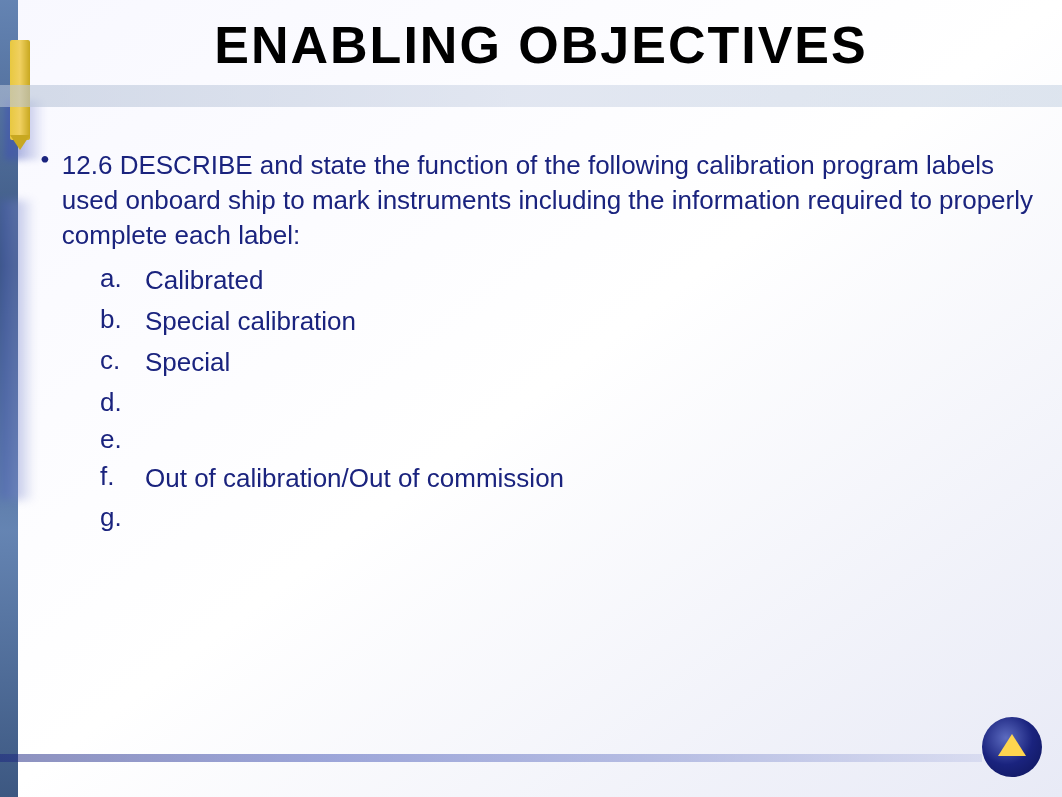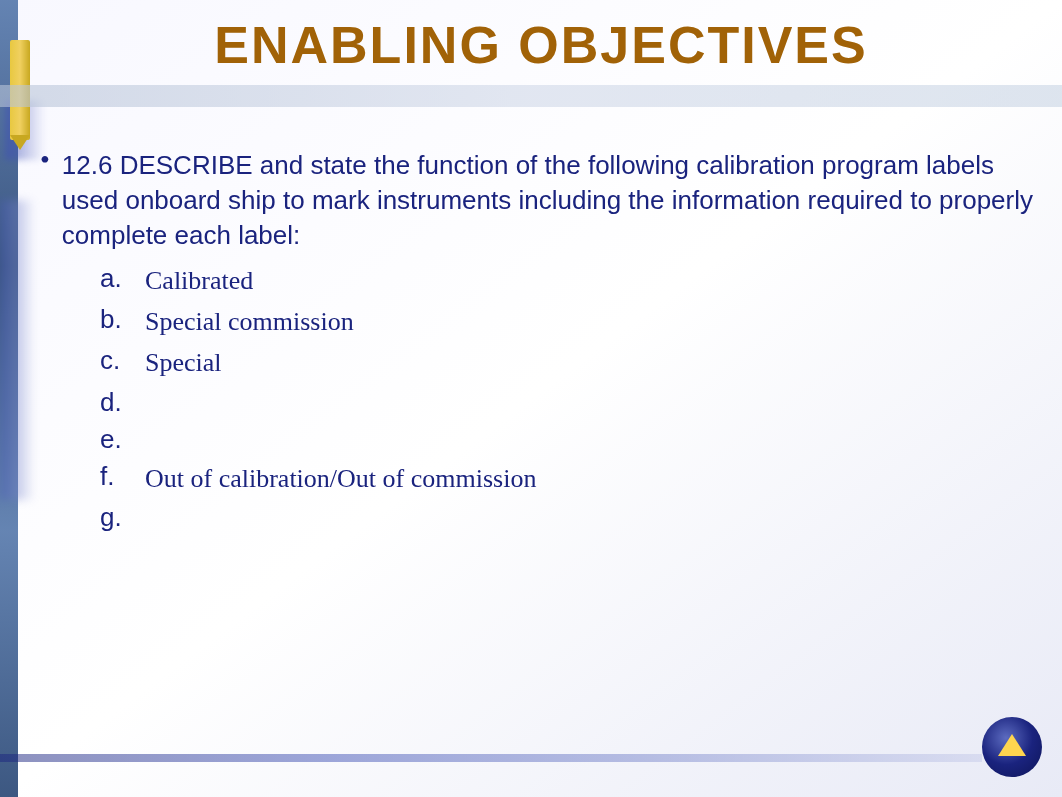--- a/index.html
+++ b/index.html
@@ -73,21 +73,21 @@
       position: absolute;
       top: 15px;
       left: 40px;
       right: 20px;
       text-align: center;
     }
 
     .title-text {
       font-size: 52px;
       font-weight: bold;
-      color: #a16207;
+      color: #000000;
       letter-spacing: 2px;
       font-family: Arial, 'Helvetica Neue', sans-serif;
     }
 
     
     .content-area {
       position: absolute;
       top: 130px;
       left: 40px;
       right: 20px;
@@ -131,21 +131,21 @@
     .sub-letter {
       font-size: 26px;
       color: #1a237e;
       min-width: 45px;
       font-family: Arial, 'Helvetica Neue', sans-serif;
     }
 
     .sub-text {
       font-size: 26px;
       color: #1a237e;
-      font-family: Liberation Serif, serif;
+      font-family: Liberation Sans, sans-serif;
       line-height: 1.35;
     }
 
     
     .bottom-logo {
       position: absolute;
       bottom: 20px;
       right: 20px;
       width: 60px;
       height: 60px;
@@ -226,21 +226,21 @@
 
   <div class="sub-list">
 
     <div class="sub-item">
       <span class="sub-letter">a.</span>
       <span class="sub-text">Calibrated</span>
     </div>
 
     <div class="sub-item">
       <span class="sub-letter">b.</span>
-      <span class="sub-text">Special commission</span>
+      <span class="sub-text">Special calibration</span>
     </div>
 
     <div class="sub-item">
       <span class="sub-letter">c.</span>
       <span class="sub-text">Special</span>
     </div>
 
     <div class="sub-item">
       <span class="sub-letter">d.</span>
     </div>

